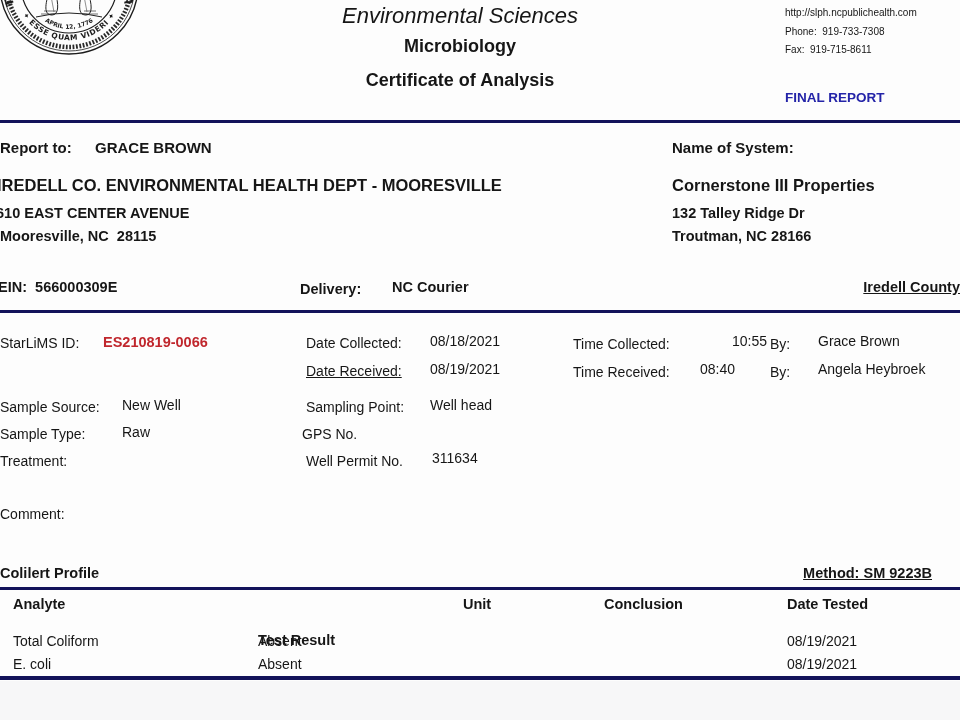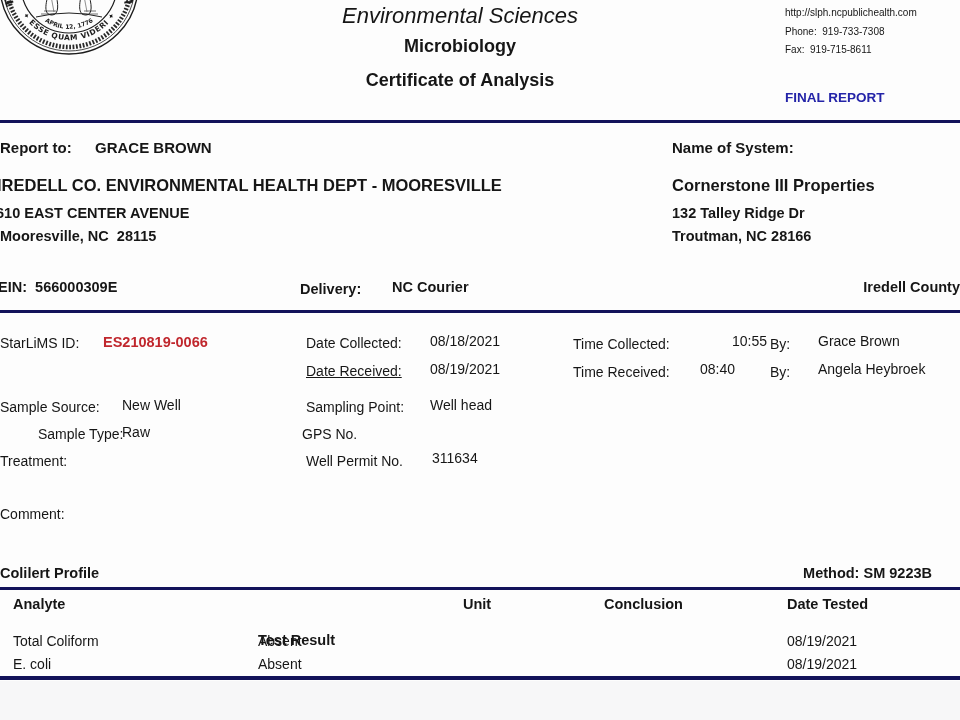--- a/index.html
+++ b/index.html
@@ -5,21 +5,21 @@
   html,body{margin:0;padding:0;}
   body{width:960px;height:720px;overflow:hidden;background:#fdfdfd;
        font-family:"Liberation Sans","DejaVu Sans",sans-serif;color:#161616;}
   .page{position:relative;width:960px;height:720px;background:#fdfdfd;overflow:hidden;}
   .t{position:absolute;white-space:pre;line-height:1.15;}
   .b{font-weight:bold;}
   .i{font-style:italic;}
   .rule{position:absolute;left:0;width:960px;background:#12125a;}
   .red{color:#c0272d;}
   .navy{color:#2424a8;}
-  .right{text-align:right;}
+  .right{text-align:right;text-decoration:underline;}
   .seal-wrap{position:absolute;left:-6px;top:-90px;width:150px;height:150px;}
   .fs12{font-size:10px;}
   .fs13{font-size:13.5px;}
   .fs14{font-size:14px;}
   .fs145{font-size:14.5px;}
   .fs15{font-size:15px;}
   .fs16{font-size:16.5px;}
   .fs18{font-size:18px;}
   .fs19{font-size:22px;}
   .band{position:absolute;left:0;top:681px;width:960px;height:39px;background:#f7f7f8;}
@@ -102,21 +102,21 @@
   <div class="t fs14" style="left:573px;top:364px;">Time Received:</div>
   <div class="t fs14" style="left:700px;top:361px;">08:40</div>
   <div class="t fs14" style="left:770px;top:364px;">By:</div>
   <div class="t fs14" style="left:818px;top:361px;">Angela Heybroek</div>
 
   <div class="t fs14" style="left:0px;top:399px;">Sample Source:</div>
   <div class="t fs14" style="left:122px;top:397px;">New Well</div>
   <div class="t fs14" style="left:306px;top:399px;">Sampling Point:</div>
   <div class="t fs14" style="left:430px;top:397px;">Well head</div>
 
-  <div class="t fs14" style="left:0px;top:426px;padding-left:38px;">Sample Type:</div>
+  <div class="t fs14" style="left:0px;top:426px;">Sample Type:</div>
   <div class="t fs14" style="left:122px;top:424px;">Raw</div>
   <div class="t fs14" style="left:302px;top:426px;">GPS No.</div>
 
   <div class="t fs14" style="left:0px;top:453px;">Treatment:</div>
   <div class="t fs14" style="left:306px;top:453px;">Well Permit No.</div>
   <div class="t fs14" style="left:432px;top:450px;">311634</div>
 
   <div class="t fs14" style="left:0px;top:506px;">Comment:</div>
 
   <div class="t b fs145" style="left:0px;top:565px;">Colilert Profile</div>

